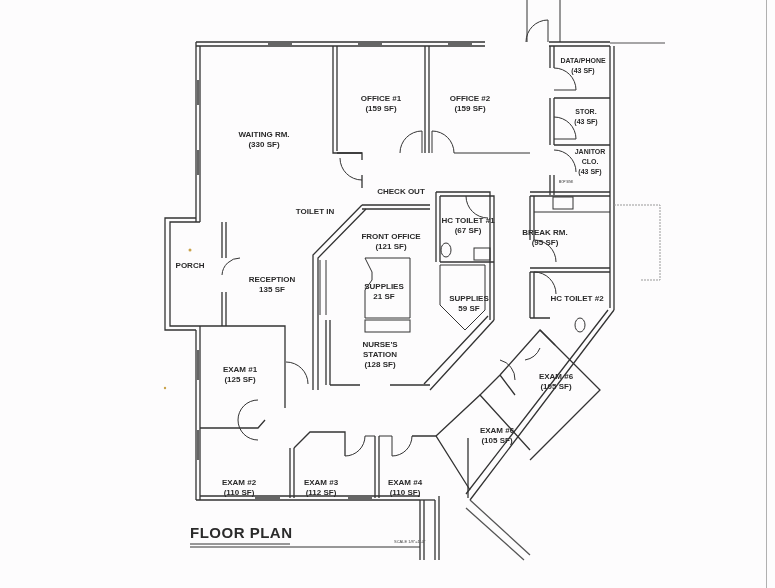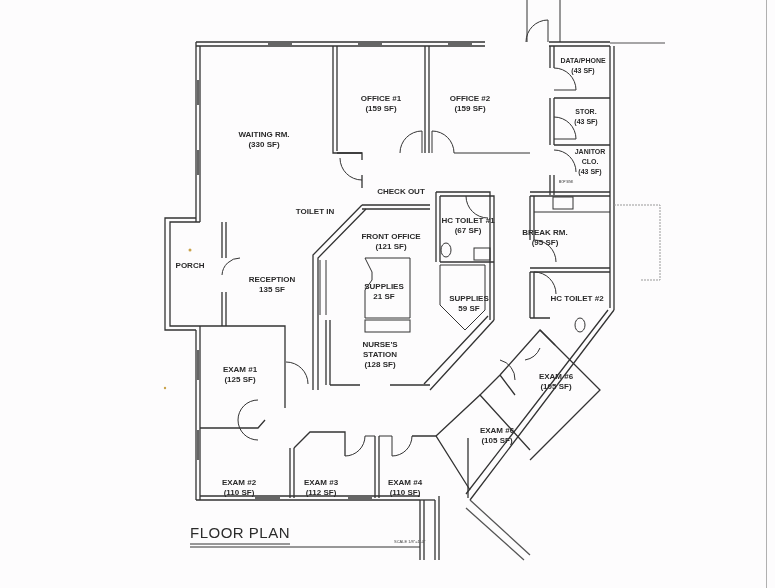--- a/index.html
+++ b/index.html
@@ -1,19 +1,19 @@
 <!DOCTYPE html>
 <html><head>
 <meta charset="utf-8">
 <style>
   html, body { margin: 0; padding: 0; background: #fdfdfd; }
   .page { position: relative; width: 775px; height: 588px; overflow: hidden; background: #fdfcfd; }
   svg.plan { position: absolute; left: 0; top: 0; }
   .lbl { position: absolute; font-family: Liberation Sans, sans-serif; font-weight: bold; font-size: 8px; color: #2a2a2a; text-align: center; line-height: 10px; white-space: nowrap; transform: translate(-50%, -50%); }
-  .title { position: absolute; left: 190px; top: 524px; font-family: "Liberation Sans", sans-serif; font-weight: normal; font-size: 15px; letter-spacing: 0.5px; color: #2b2b2b; }
+  .title { position: absolute; left: 190px; top: 524px; font-family: "Liberation Sans", sans-serif; font-weight: bold; font-size: 15px; letter-spacing: 0.5px; color: #2b2b2b; }
   .scale { position: absolute; left: 394px; top: 539px; font-family: "Liberation Sans", sans-serif; font-size: 4px; color: #444; }
   .edge { position: absolute; left: 766px; top: 0; width: 1px; height: 588px; background: #b0b0b0; }
 </style>
 </head>
 <body>
 
 <div class="page">
   <div class="edge"></div>
 
   <svg class="plan" width="775" height="588" viewBox="0 0 775 588">

